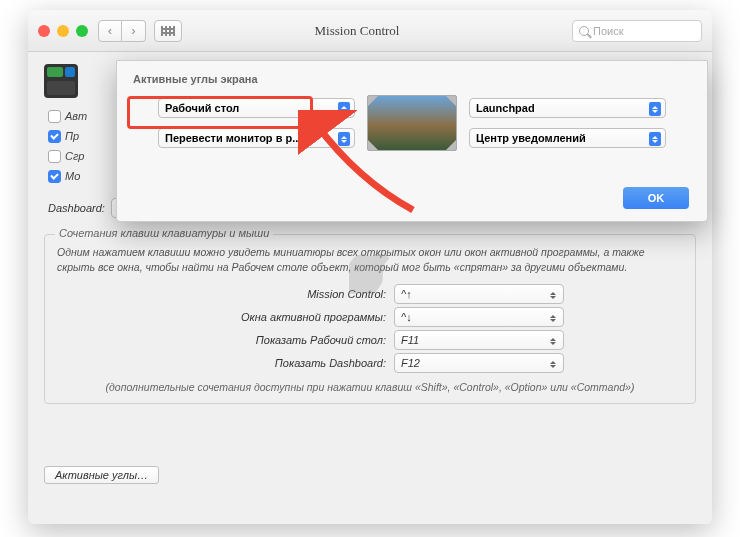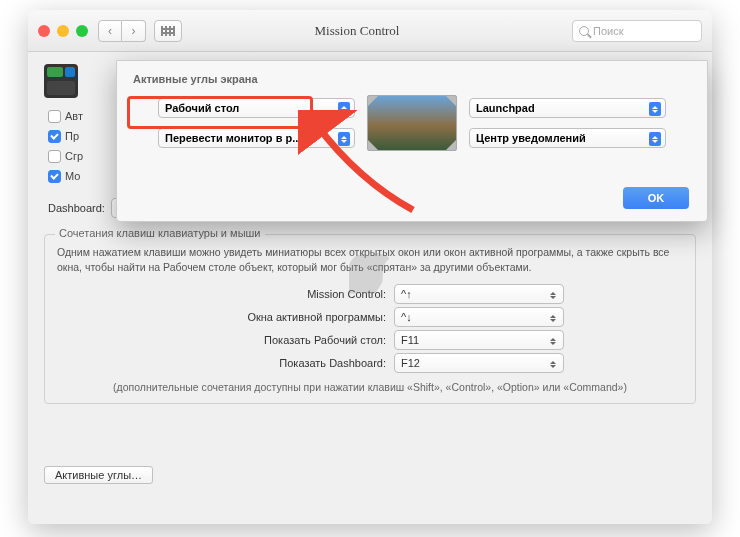--- a/index.html
+++ b/index.html
@@ -17,21 +17,21 @@
 .nav-btn { width: 24px; height: 22px; background: linear-gradient(#fff,#f2f2f2); border: 1px solid #c2c2c2; display: flex; align-items: center; justify-content: center; font-size: 12px; color: #888; }
 .nav-btn:first-child { border-radius: 4px 0 0 4px; }
 .nav-btn:last-child { border-radius: 0 4px 4px 0; border-left: none; }
 .grid-btn { width: 28px; height: 22px; margin-left: 8px; background: linear-gradient(#fff,#f2f2f2); border: 1px solid #c2c2c2; border-radius: 4px; display: flex; align-items: center; justify-content: center; }
 .grid-icon { width: 14px; height: 10px; background: repeating-linear-gradient(90deg,#888 0 2px,transparent 2px 4px), repeating-linear-gradient(0deg,#888 0 2px,transparent 2px 4px); background-size: 4px 4px; }
 .title { flex: 1; text-align: center; font-size: 13px; color: #444; padding-right: 40px; font-family: Liberation Serif, serif; }
 .searchbox { width: 130px; height: 22px; background: #fff; border: 1px solid #cfcfcf; border-radius: 4px; display: flex; align-items: center; padding: 0 6px; font-size: 11px; color: #aaa; gap: 4px; }
 .search-icon { width: 10px; height: 10px; border: 1.5px solid #aaa; border-radius: 50%; position: relative; }
 .search-icon::after { content: ""; position: absolute; width: 5px; height: 1.5px; background: #aaa; transform: rotate(45deg); bottom: -2px; right: -4px; }
 
-.content { flex: 1; padding: 12px 16px; display: flex; flex-direction: column; gap: 8px; overflow: hidden; font-size: 11px; color: #333; }
+.content { flex: 1; padding: 12px 16px; display: flex; flex-direction: column; gap: 8px; overflow: hidden; font-size: 11px; color: #333; font-style: italic; }
 
 .main-top { display: flex; gap: 10px; }
 .mc-icon { width: 34px; height: 34px; background: #333; border-radius: 4px; position: relative; overflow: hidden; }
 .mc-icon::before { content:""; position:absolute; left:3px; top:3px; width:16px; height:10px; background:#3a9d4a; border-radius:2px; }
 .mc-icon::after { content:""; position:absolute; right:3px; top:3px; width:10px; height:10px; background:#1a7bcc; border-radius:2px; }
 .mc-icon .bar { position:absolute; left:3px; bottom:3px; width:28px; height:14px; background:#444; border-radius:2px; }
 .mc-right-text { position: absolute; right: 26px; top: 70px; color: #666; font-size: 11px; }
 
 .checks { width: 46px; margin-left: 4px; }
 .check-row { display: flex; align-items: center; gap: 4px; height: 20px; margin-bottom: 0px; }

